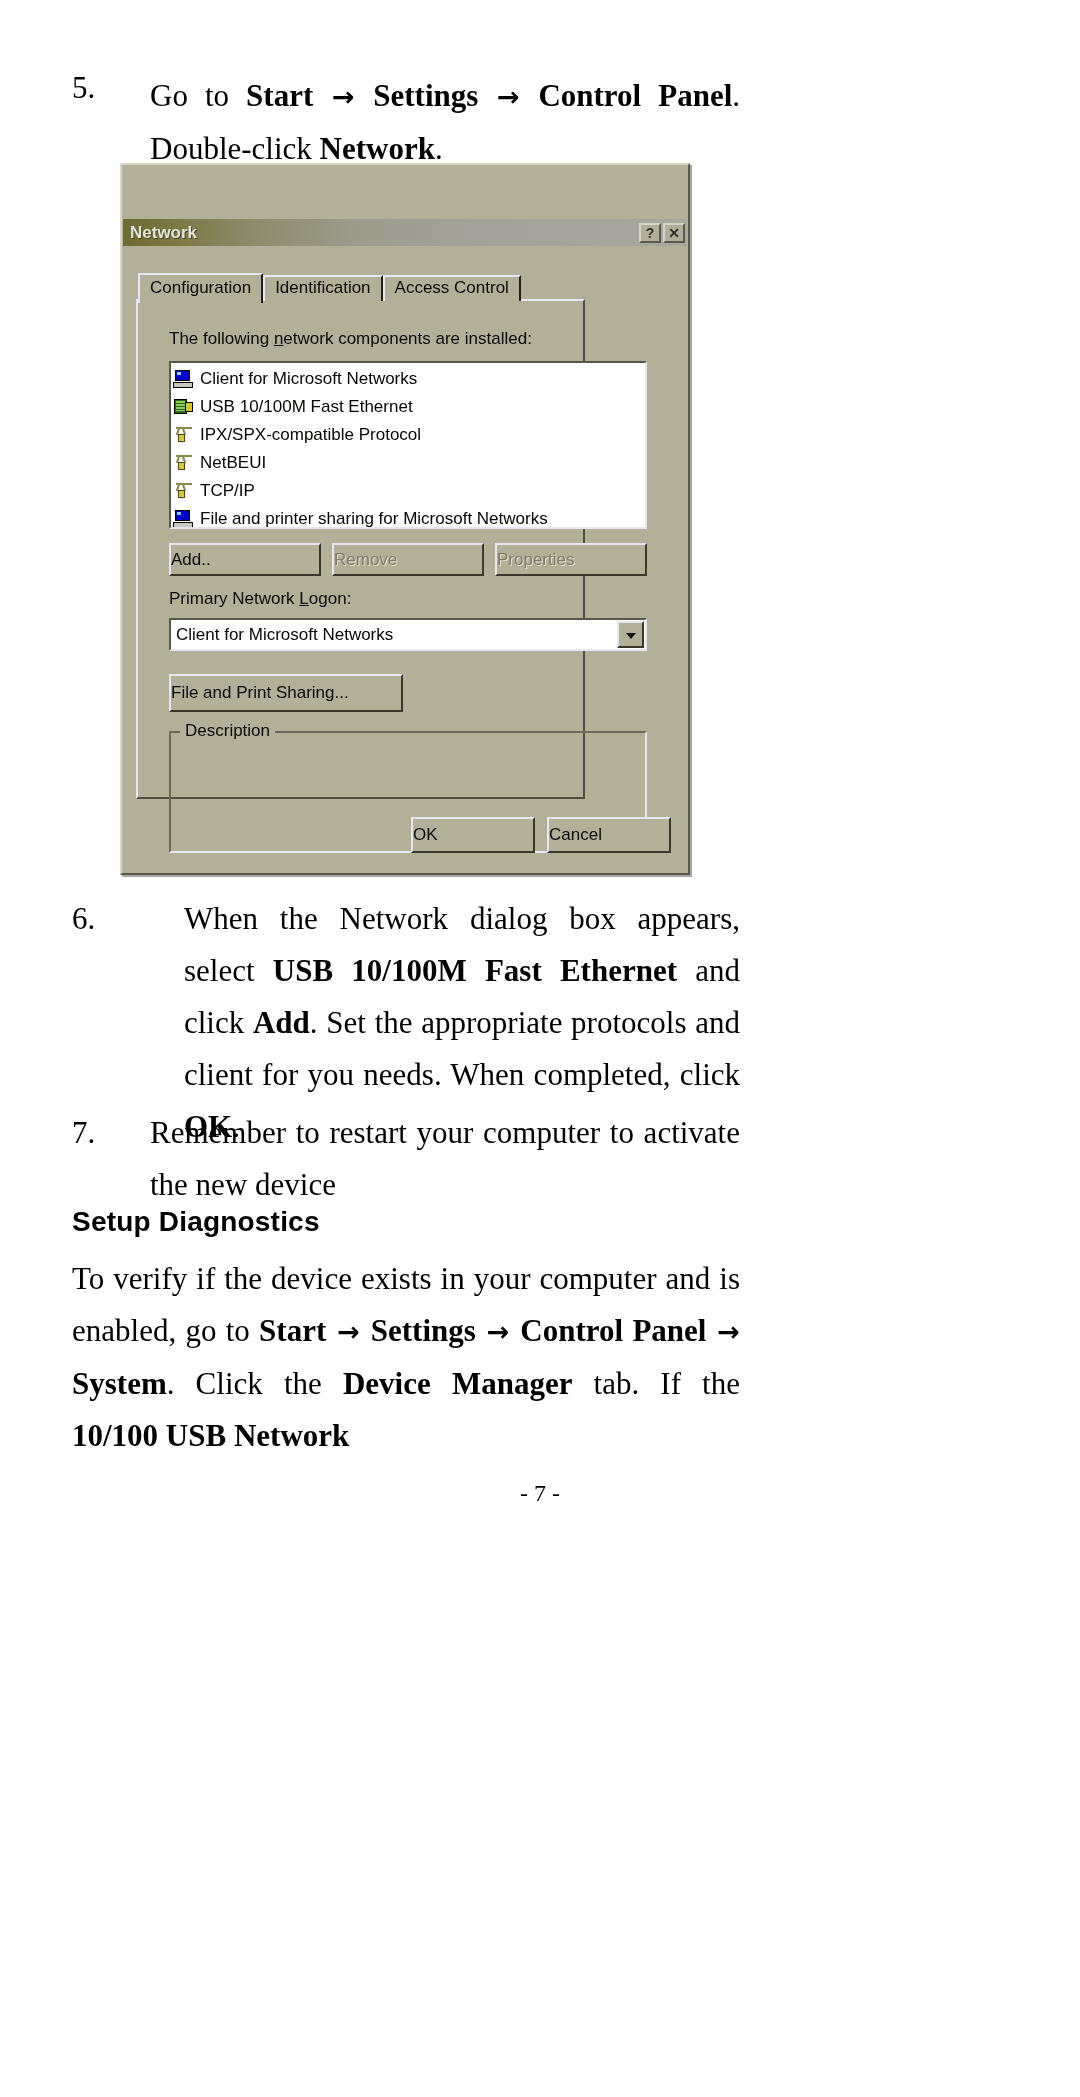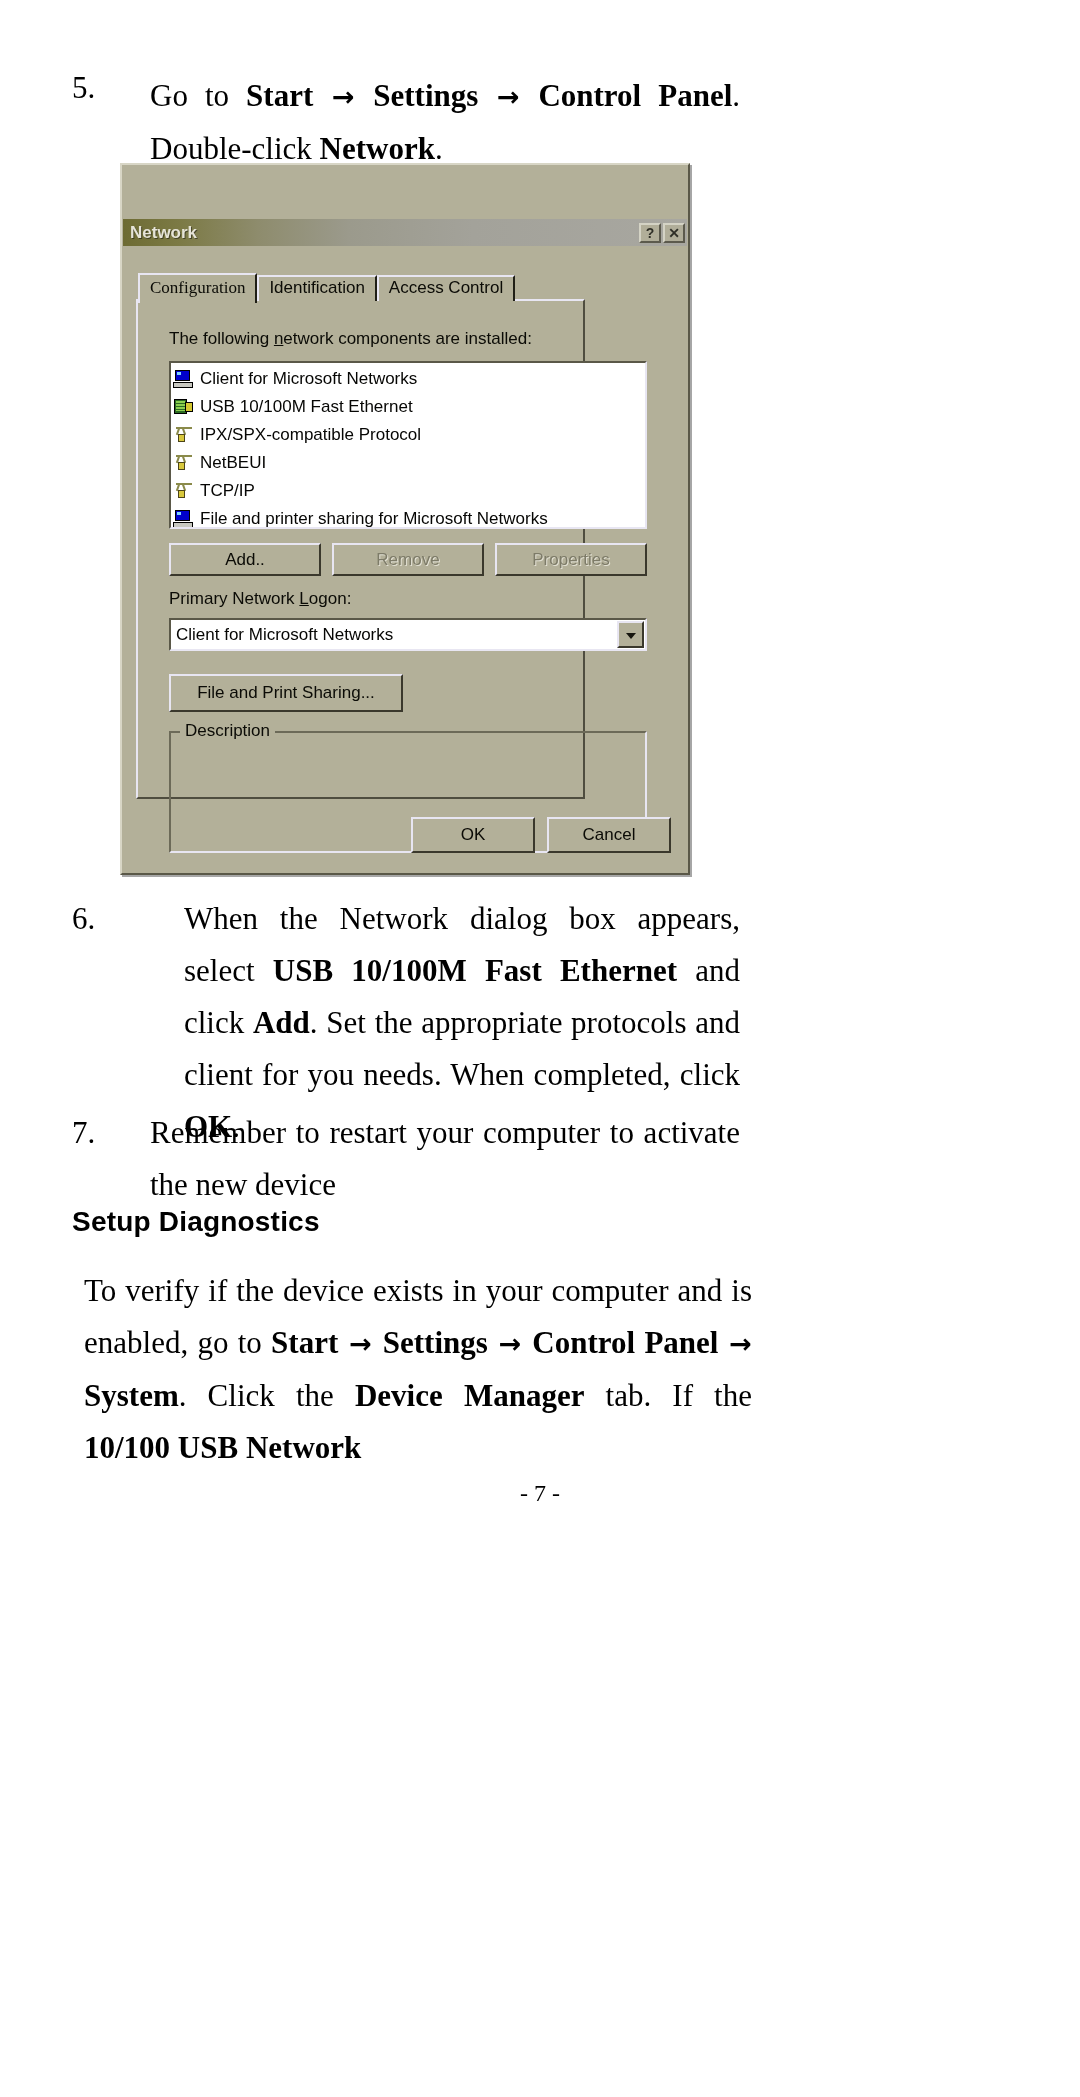--- a/index.html
+++ b/index.html
@@ -49,21 +49,21 @@
     position: absolute;
     margin: 0;
     font-family: "Liberation Sans", sans-serif;
     font-weight: bold;
     font-size: 28px;
     letter-spacing: 0.2px;
   }
 
   p.body-para {
     position: absolute;
-    margin: 12px;
+    margin: 0;
     font-size: 31px;
     line-height: 52px;
     text-align: justify;
     font-family: "Liberation Serif", serif;
   }
   p.body-para b { font-weight: bold; }
 
   .footer {
     position: absolute;
     width: 100%;
@@ -168,21 +168,20 @@
     line-height: 22px;
     color: #0b0b06;
     font-family: "Liberation Sans", sans-serif;
     white-space: nowrap;
   }
   .tab.active {
     height: 30px;
     line-height: 26px;
     margin-bottom: -2px;
     z-index: 5;
-    font-family: Liberation Serif, serif;
   }
 
   
   .tabpage {
     position: absolute;
     left: 9px;
     top: 50px;
     width: 449px;
     height: 500px;
     background: #b3b099;
@@ -314,21 +313,21 @@
     border-top: 2px solid #e8e6f2;
     border-left: 2px solid #e8e6f2;
     border-right: 2px solid #3a382c;
     border-bottom: 2px solid #3a382c;
     box-sizing: border-box;
     font-size: 17px;
     font-family: "Liberation Sans", sans-serif;
     color: #0b0b06;
     height: 33px;
     line-height: 29px;
-    text-align: center;
+    text-align: left;
     white-space: nowrap;
   }
   .w95btn.flex1 { flex: 1; }
   .w95btn.disabled {
     color: #7d7b68;
     text-shadow: 1px 1px 0 #e3e1d4;
   }
 
   .combobox {
     position: absolute;

